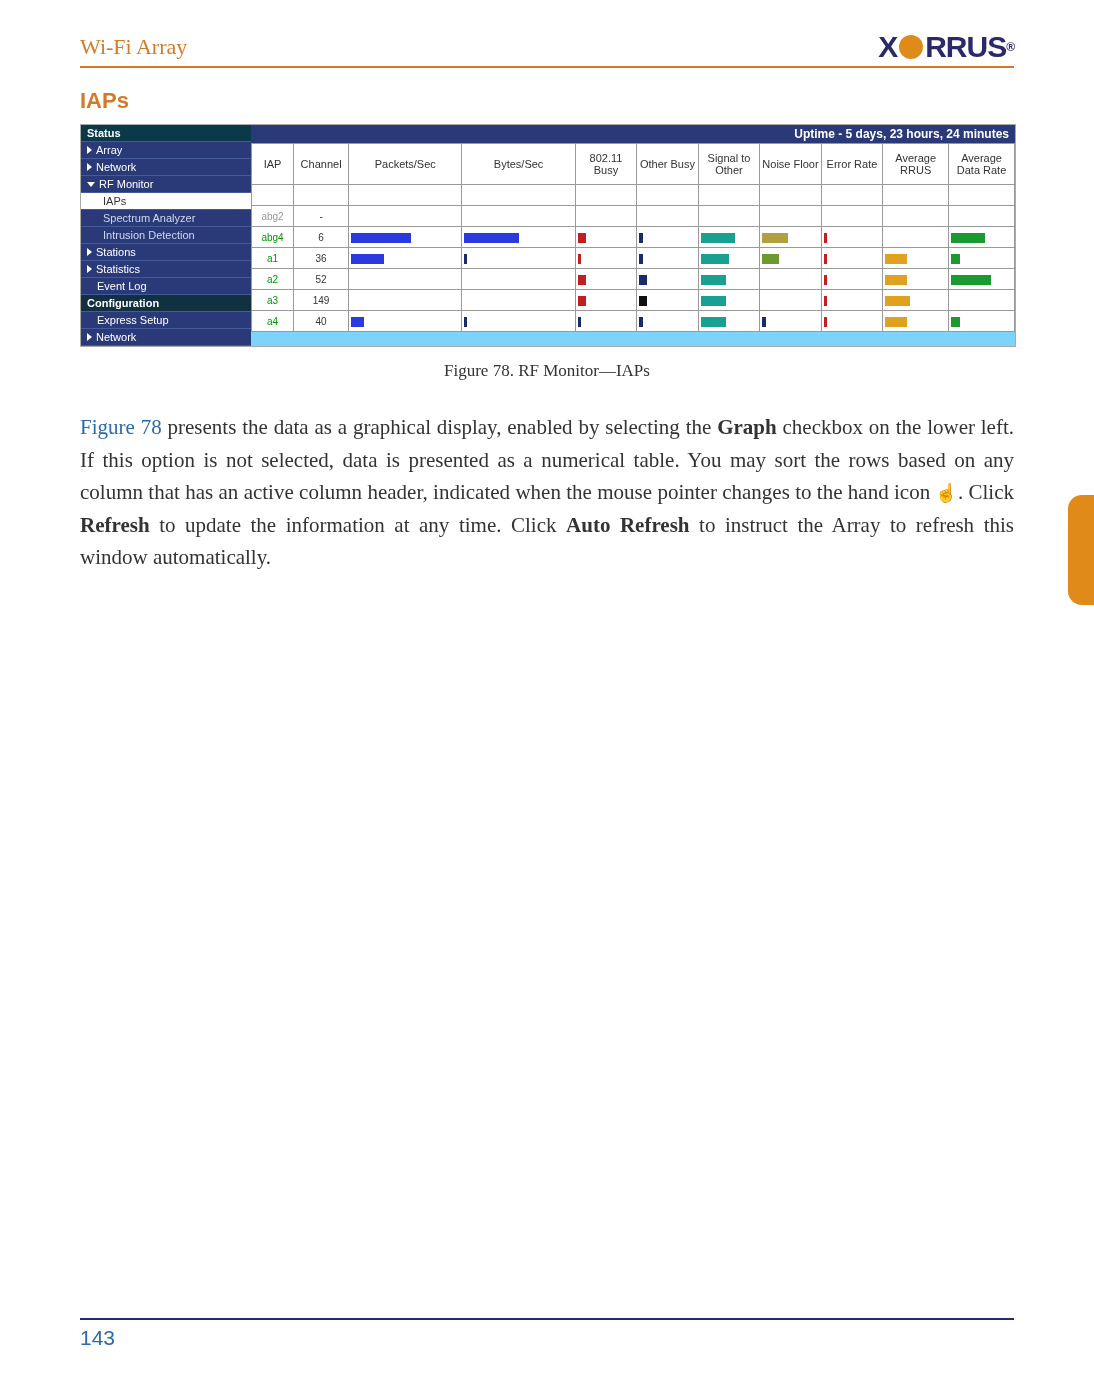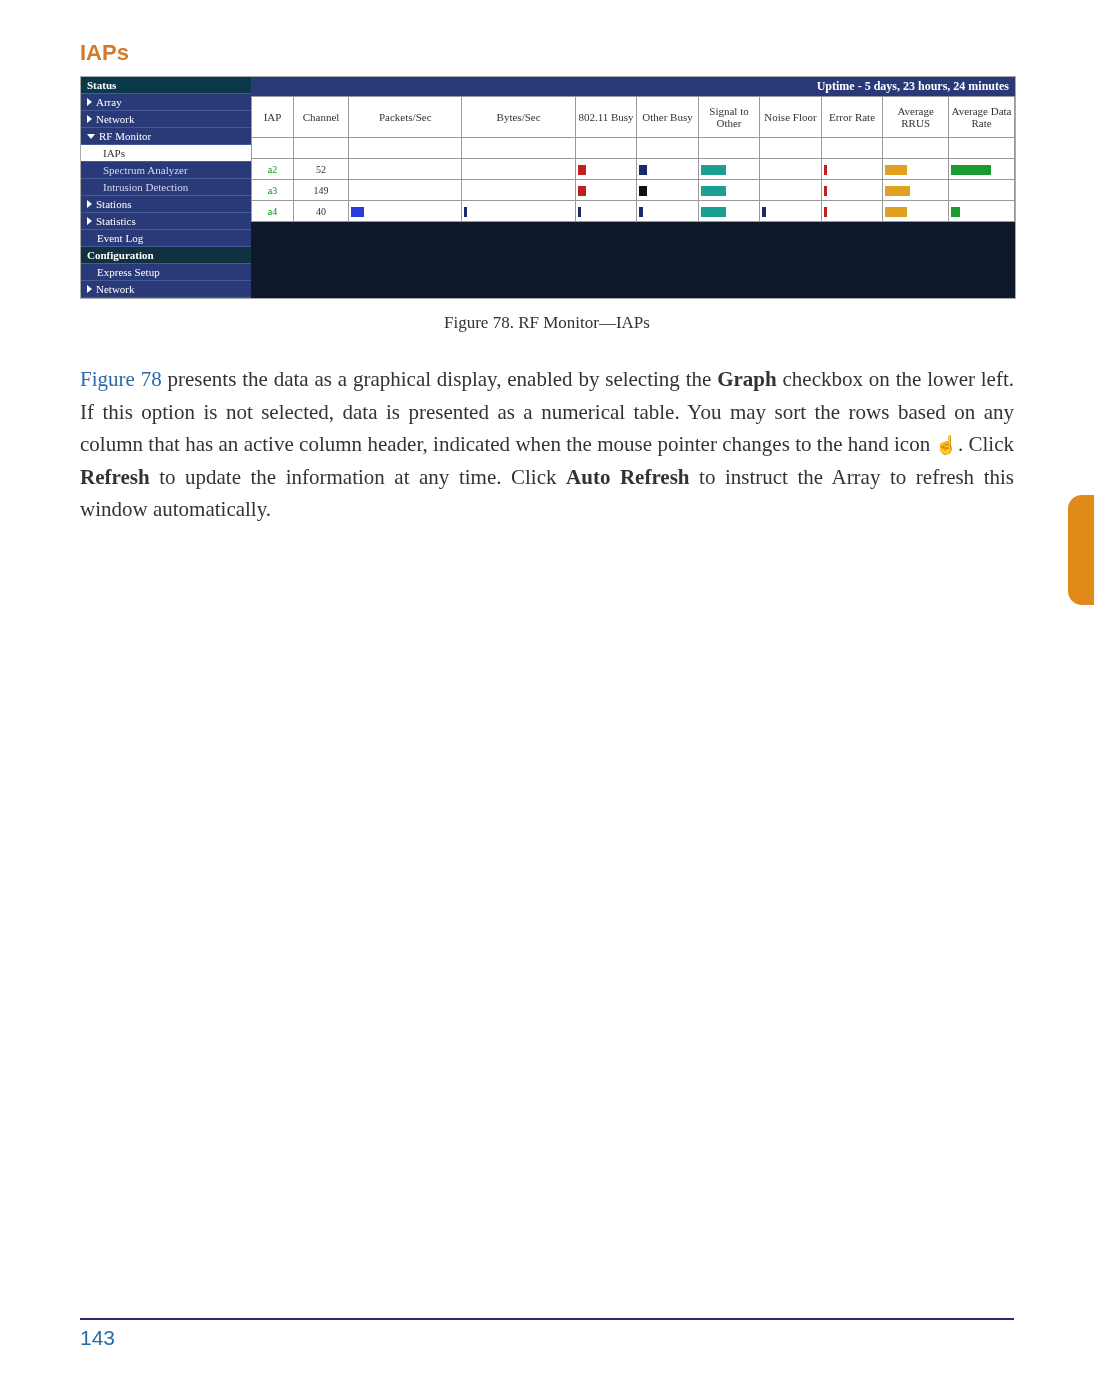--- a/index.html
+++ b/index.html
@@ -94,24 +94,24 @@
     padding-top: 6px;
     display: flex;
     justify-content: space-between;
     font-family: Arial, sans-serif;
     font-size: 21px;
     color: #2a6aa8;
   }
   
   .fig {
     display: flex;
-    font-family: Liberation Serif, serif;
+    font-family: Liberation Sans, sans-serif;
     font-size: 11px;
     color: #333;
-    background: #0f172a;
+    background: #7dd3fc;
   }
   .sidebar {
     width: 170px;
     background: #2a3a78;
     color: #fff;
   }
   .sb-row {
     padding: 2px 6px;
     border-bottom: 1px solid #455a9a;
     font-size: 11px;
@@ -179,20 +179,29 @@
   .hand-icon {
     display:inline-block;
     font-size:18px;
     vertical-align:middle;
   }
 </style>
 </head>
 <body>
 
 <div class="page">
+  <div class="header">
+    <div class="header-title">Wi-Fi Array</div>
+    <div class="logo">
+      <span>X</span>
+      <span class="dot"></span>
+      <span>RRUS</span>
+      <span class="reg">®</span>
+    </div>
+  </div>
 
   <div class="section-title">IAPs</div>
 
   <div class="figure-wrap">
     <div class="fig">
       <div class="sidebar">
         <div class="sb-row sb-status">
             <span>Status</span>
           </div>
         <div class="sb-row">
@@ -264,20 +273,59 @@
               <td style="text-align:left"><span>0%</span><span style="float:right">100%</span></td>
               <td style="text-align:left"><span>0</span><span style="float:right">30</span></td>
               <td style="text-align:left"><span>-95</span><span style="float:right">-70</span></td>
               <td style="text-align:left"><span>0%</span><span style="float:right">100%</span></td>
               <td style="text-align:left"><span>-95</span><span style="float:right">-30</span></td>
               <td style="text-align:left"><span>1M</span><span style="float:right">54M</span></td>
             </tr>
           </thead>
           <tbody id="table-body">
               <tr>
+                <td class="iap-off">abg2</td>
+                <td>-</td>
+                <td style="text-align:left"><span class="bar" style="width:0%;background:#2a3adf"></span></td>
+                <td style="text-align:left"><span class="bar" style="width:0%;background:#1a2a6a"></span></td>
+                <td style="text-align:left"><span class="bar" style="width:0%;background:#c02020"></span></td>
+                <td style="text-align:left"><span class="bar" style="width:0%;background:#1a2a6a"></span></td>
+                <td style="text-align:left"><span class="bar" style="width:0%;background:#1aa090"></span></td>
+                <td style="text-align:left"><span class="bar" style="width:0%;background:#c02020"></span></td>
+                <td style="text-align:left"><span class="bar" style="width:0%;background:#c02020"></span></td>
+                <td style="text-align:left"><span class="bar" style="width:0%;background:#e0a020"></span></td>
+                <td style="text-align:left"><span class="bar" style="width:0%;background:#1a9a30"></span></td>
+              </tr>
+              <tr>
+                <td class="iap-on">abg4</td>
+                <td>6</td>
+                <td style="text-align:left"><span class="bar" style="width:55%;background:#2a3adf"></span></td>
+                <td style="text-align:left"><span class="bar" style="width:50%;background:#2a3adf"></span></td>
+                <td style="text-align:left"><span class="bar" style="width:14%;background:#c02020"></span></td>
+                <td style="text-align:left"><span class="bar" style="width:6%;background:#1a2a6a"></span></td>
+                <td style="text-align:left"><span class="bar" style="width:60%;background:#1aa090"></span></td>
+                <td style="text-align:left"><span class="bar" style="width:45%;background:#b0a040"></span></td>
+                <td style="text-align:left"><span class="bar" style="width:6%;background:#c02020"></span></td>
+                <td style="text-align:left"><span class="bar" style="width:0%;background:#e0a020"></span></td>
+                <td style="text-align:left"><span class="bar" style="width:55%;background:#1a9a30"></span></td>
+              </tr>
+              <tr>
+                <td class="iap-on">a1</td>
+                <td>36</td>
+                <td style="text-align:left"><span class="bar" style="width:30%;background:#2a3adf"></span></td>
+                <td style="text-align:left"><span class="bar" style="width:2%;background:#1a2a6a"></span></td>
+                <td style="text-align:left"><span class="bar" style="width:6%;background:#c02020"></span></td>
+                <td style="text-align:left"><span class="bar" style="width:6%;background:#1a2a6a"></span></td>
+                <td style="text-align:left"><span class="bar" style="width:50%;background:#1aa090"></span></td>
+                <td style="text-align:left"><span class="bar" style="width:30%;background:#6a9a30"></span></td>
+                <td style="text-align:left"><span class="bar" style="width:6%;background:#c02020"></span></td>
+                <td style="text-align:left"><span class="bar" style="width:35%;background:#e0a020"></span></td>
+                <td style="text-align:left"><span class="bar" style="width:14%;background:#1a9a30"></span></td>
+              </tr>
+              <tr>
                 <td class="iap-on">a2</td>
                 <td>52</td>
                 <td style="text-align:left"><span class="bar" style="width:0%;background:#2a3adf"></span></td>
                 <td style="text-align:left"><span class="bar" style="width:0%;background:#1a2a6a"></span></td>
                 <td style="text-align:left"><span class="bar" style="width:14%;background:#c02020"></span></td>
                 <td style="text-align:left"><span class="bar" style="width:14%;background:#1a2a6a"></span></td>
                 <td style="text-align:left"><span class="bar" style="width:45%;background:#1aa090"></span></td>
                 <td style="text-align:left"><span class="bar" style="width:0%;background:#c02020"></span></td>
                 <td style="text-align:left"><span class="bar" style="width:6%;background:#c02020"></span></td>
                 <td style="text-align:left"><span class="bar" style="width:35%;background:#e0a020"></span></td>

